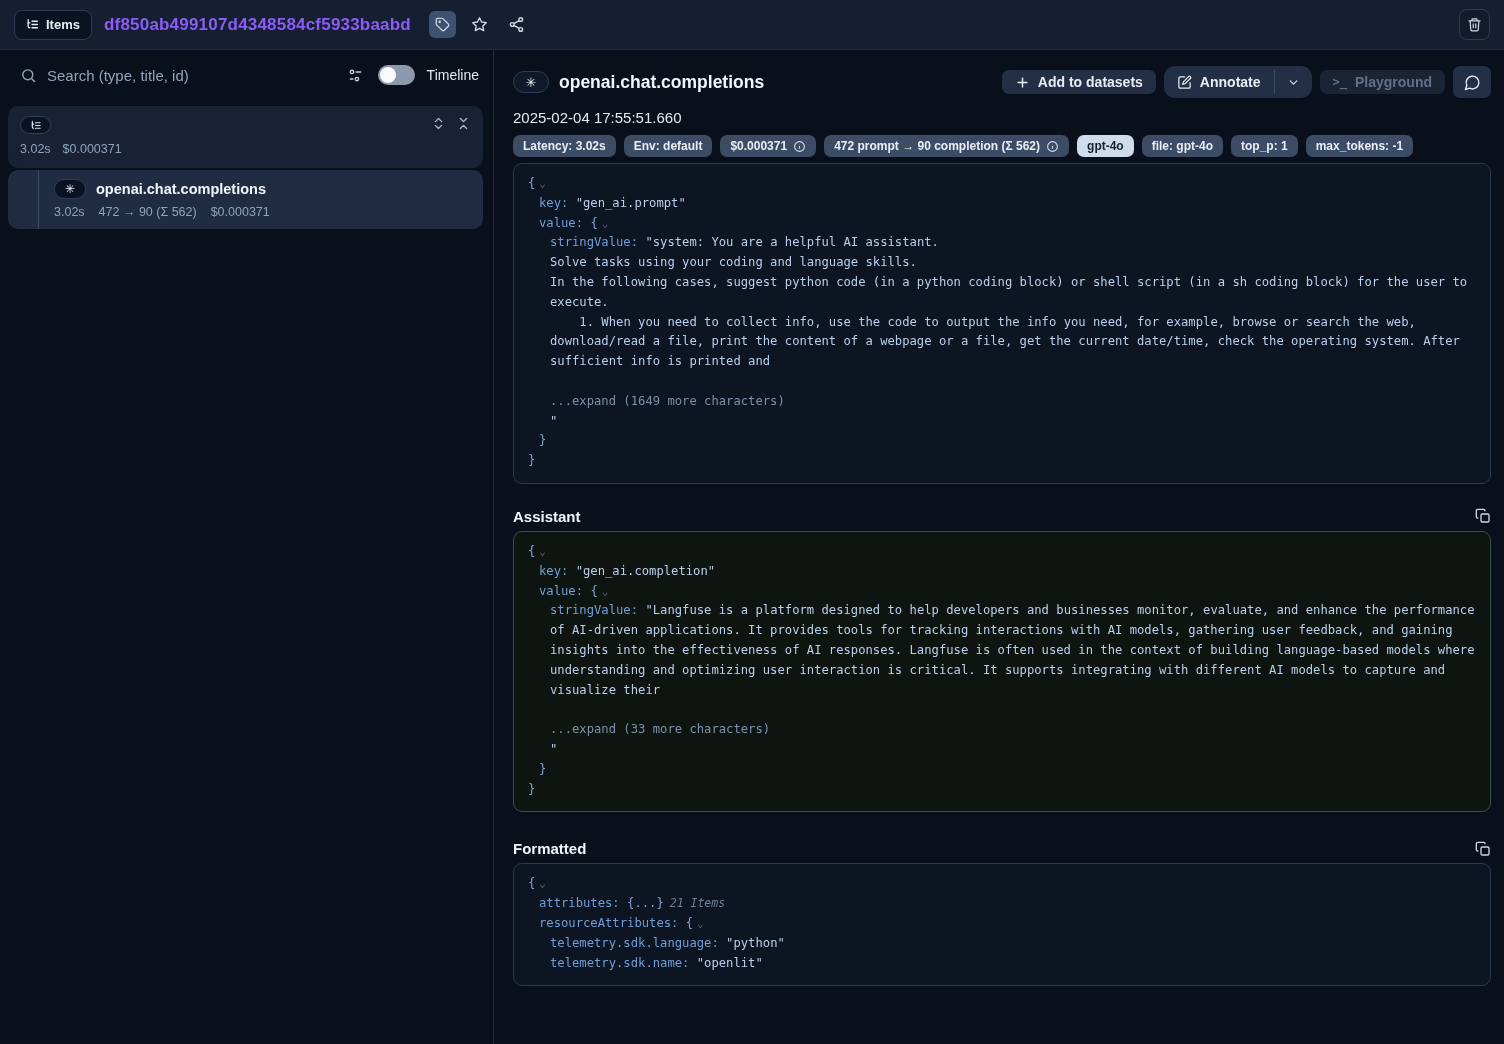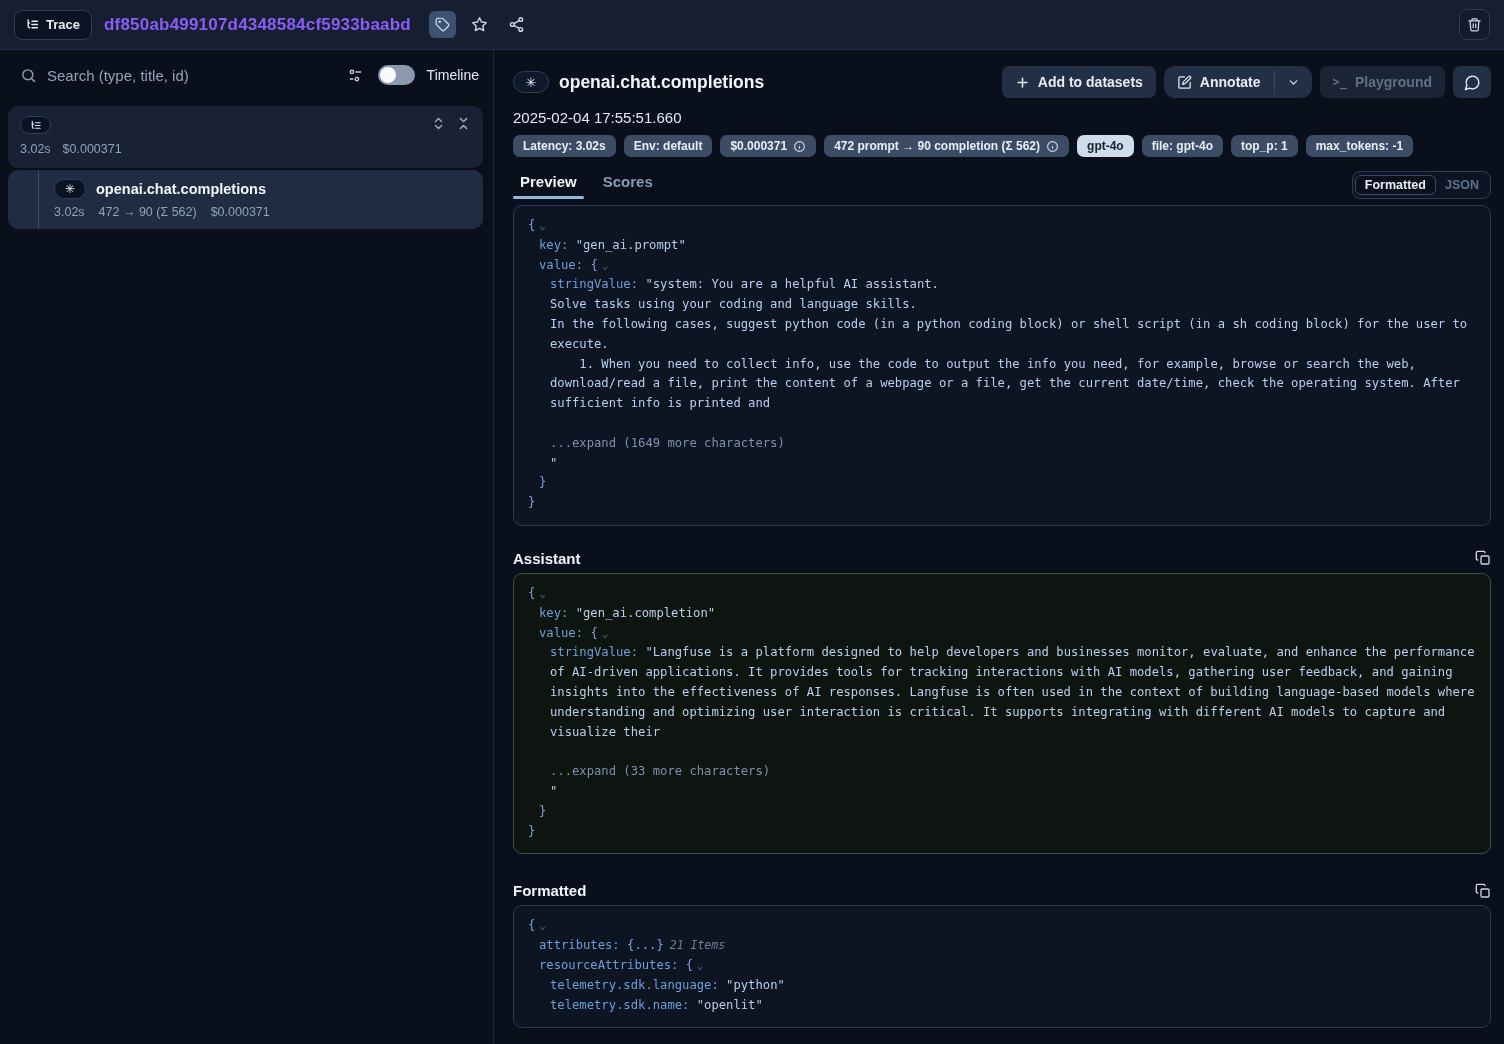--- a/index.html
+++ b/index.html
@@ -43,21 +43,21 @@
   .span-title-row { display:flex; align-items:center; gap:10px; }
   .openai-pill { display:flex; align-items:center; justify-content:center; background:#0b1322; border:1px solid #2e3c58; border-radius:10px; width:32px; height:20px; color:#e8edf5; font-size:12px; flex-shrink:0; }
   .span-title { font-size:14.5px; font-weight:700; color:#f2f5fa; }
   .span-stats { margin-top:6px; display:flex; gap:14px; font-size:12.5px; color:#8fa3bd; }
 
   
   .main-header { display:flex; align-items:center; margin-top:16px; }
   .openai-pill-lg { display:flex; align-items:center; justify-content:center; background:#10192a; border:1px solid #2e3c58; border-radius:11px; width:36px; height:22px; color:#e8edf5; font-size:13px; flex-shrink:0; }
   .page-title { font-size:17.5px; font-weight:700; color:#f2f5fa; margin-left:10px; }
   .header-actions { margin-left:auto; display:flex; align-items:center; gap:8px; }
-  .btn { display:flex; align-items:center; gap:8px; height:32px; padding:0 13px; background:#232f45; border-radius:7px; font-size:14px; font-weight:600; color:#e8edf5; cursor:pointer; white-space:nowrap; }
+  .btn { display:flex; align-items:center; gap:8px; height:24px; padding:0 13px; background:#232f45; border-radius:7px; font-size:14px; font-weight:600; color:#e8edf5; cursor:pointer; white-space:nowrap; }
   .split-btn { display:flex; align-items:stretch; background:#232f45; border-radius:11px; overflow:hidden; }
   .split-main { display:flex; align-items:center; gap:8px; padding:0 13px; height:32px; font-size:14px; font-weight:600; cursor:pointer; }
   .split-divider { width:1px; background:#3a4a66; margin:4px 0; }
   .split-caret { display:flex; align-items:center; padding:0 12px; cursor:pointer; color:#cdd7e6; }
   .btn-disabled { background:#1b2434; color:#5f7089; cursor:default; }
   .comment-btn { width:38px; height:32px; background:#232f45; }
 
   .timestamp { margin-top:11px; font-size:15px; color:#e2e8f0; }
 
   
@@ -101,21 +101,21 @@
 <body>
 
 <div class="topbar">
   <div class="trace-badge">
     <span>
       <svg width="13" height="13" viewBox="0 0 24 24" fill="none" stroke="currentColor" stroke-width="2.4" stroke-linecap="round">
           <path d="M21 6H11M21 12H11M21 18H11M4 3v12a3 3 0 0 0 3 3h0"></path>
           <path d="M4 9h3"></path>
         </svg>
     </span>
-    <span>Trace</span>
+    <span>Items</span>
   </div>
   <span class="trace-id">df850ab499107d4348584cf5933baabd</span>
   <span class="icon-btn tag-btn">
     <svg width="15" height="15" viewBox="0 0 24 24" fill="none" stroke="currentColor" stroke-width="2">
         <path d="M12.6 2.6A2 2 0 0 0 11.2 2H4a2 2 0 0 0-2 2v7.2a2 2 0 0 0 .6 1.4l8.7 8.7a2.4 2.4 0 0 0 3.4 0l6.6-6.6a2.4 2.4 0 0 0 0-3.4z"></path>
         <circle cx="7.5" cy="7.5" r="1" fill="currentColor"></circle>
       </svg>
   </span>
   <span class="icon-btn plain-icon">
     <svg width="17" height="17" viewBox="0 0 24 24" fill="none" stroke="currentColor" stroke-width="2" stroke-linejoin="round">
@@ -271,28 +271,20 @@
               </svg>
             </span>
         </span>
         <span class="badge badge-light">gpt-4o</span>
         <span class="badge">file: gpt-4o</span>
         <span class="badge">top_p: 1</span>
         <span class="badge">max_tokens: -1</span>
       </div>
     </div>
 
-    <div class="tab-bar">
-      <span class="tab tab-active"><span>Preview</span><span class="tab-underline"></span></span>
-      <span class="tab tab-inactive">Scores</span>
-      <div class="format-toggle">
-        <span class="format-chip-active">Formatted</span>
-        <span class="format-chip">JSON</span>
-      </div>
-    </div>
 
     <div class="code-card">
       <div class="cl"><span class="cp">{</span><span class="caret">⌄</span></div>
       <div class="cl ind1"><span class="ck">key: </span><span class="cs">"gen_ai.prompt"</span></div>
       <div class="cl ind1"><span class="ck">value: </span><span class="cp">{</span><span class="caret">⌄</span></div>
       <div class="cl ind2 wrapline"><span class="ck">stringValue: </span><span class="cs">"system: You are a helpful AI assistant.
 Solve tasks using your coding and language skills.
 In the following cases, suggest python code (in a python coding block) or shell script (in a sh coding block) for the user to execute.
     1. When you need to collect info, use the code to output the info you need, for example, browse or search the web, download/read a file, print the content of a webpage or a file, get the current date/time, check the operating system. After sufficient info is printed and</span></div>
       <div class="cl">&nbsp;</div>

